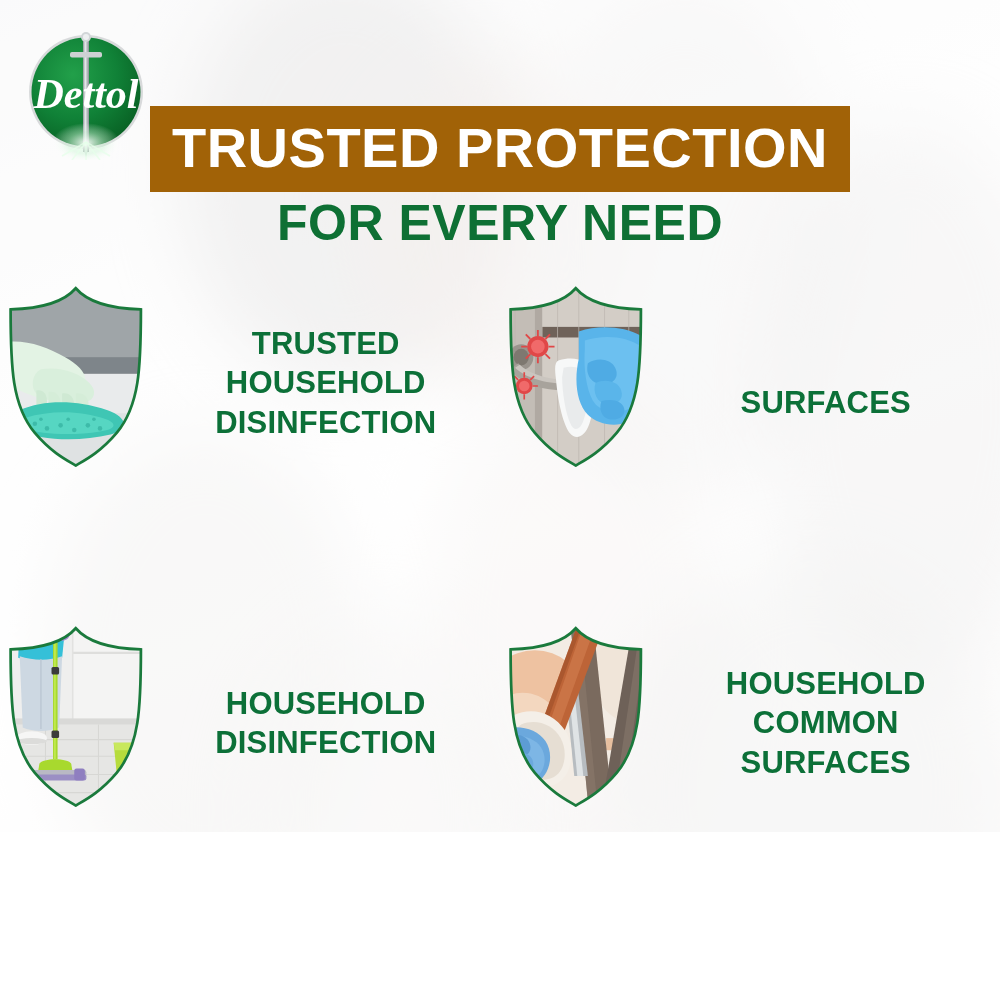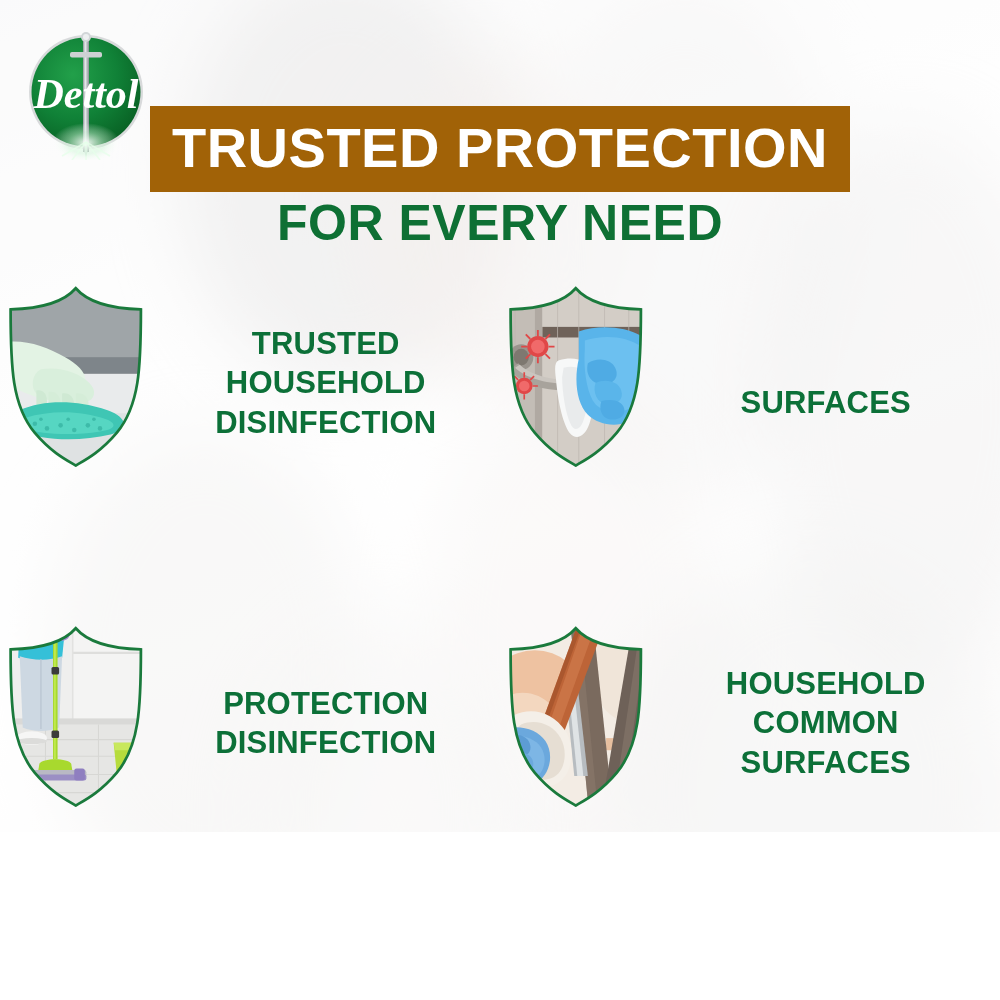--- a/index.html
+++ b/index.html
@@ -373,21 +373,21 @@
               <path d="M150 156 L 196 156 L 190 216 L 156 216 Z" fill="#b6dc3c"></path>
               <path d="M150 156 L 196 156 L 194 166 L 152 166 Z" fill="#c8e85e"></path>
               <path d="M176 156 L 196 156 L 190 216 L 178 216 Z" fill="#a4cc2c" opacity=".55"></path>
             </g>
             <path d="M100 5 C 82 26, 48 32, 14 33 C 14 110, 16 160, 46 196
                      C 68 222, 88 232, 100 239 C 112 232, 132 222, 154 196
                      C 184 160, 186 110, 186 33 C 152 32, 118 26, 100 5 Z" fill="none" stroke="#1a7a3c" stroke-width="3.6"></path>
           </svg>
         </div>
         <div class="caption">
-          <span>PROTECTION</span><br>
+          <span>HOUSEHOLD</span><br>
           <span>DISINFECTION</span>
         </div>
       </div>
 
       <div class="cell">
         <div class="shield">
           <svg viewBox="0 0 200 243" xmlns="http://www.w3.org/2000/svg">
             <defs>
               <clipPath id="clip4">
                 <path d="M100 5 C 82 26, 48 32, 14 33 C 14 110, 16 160, 46 196

